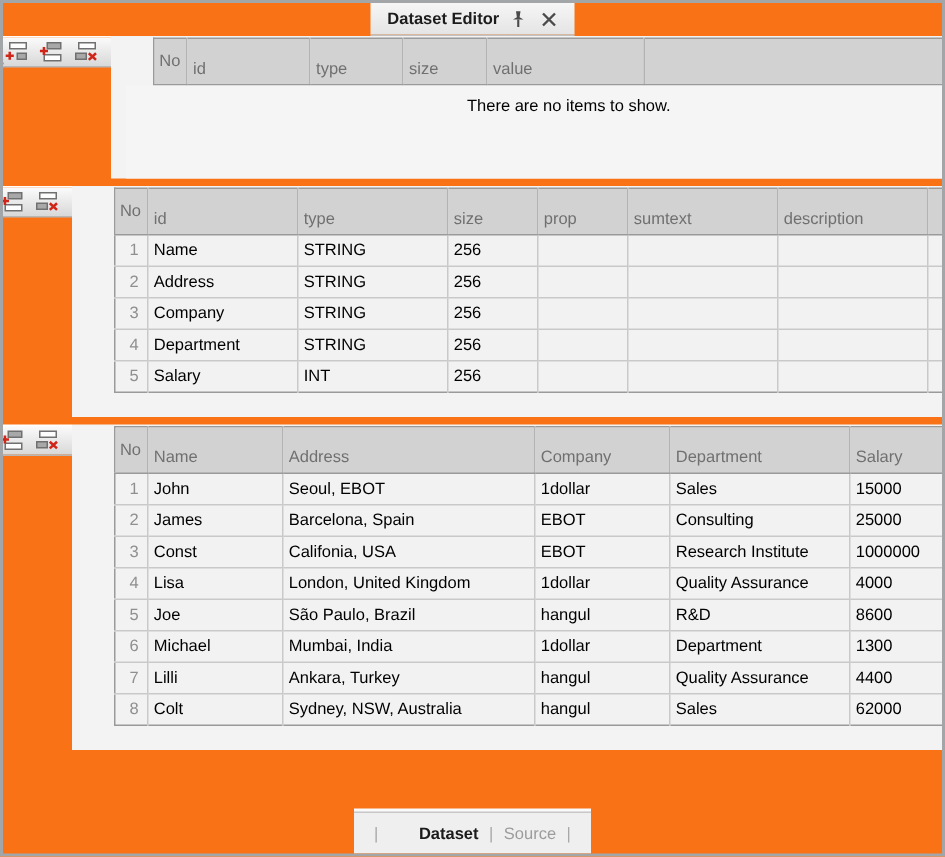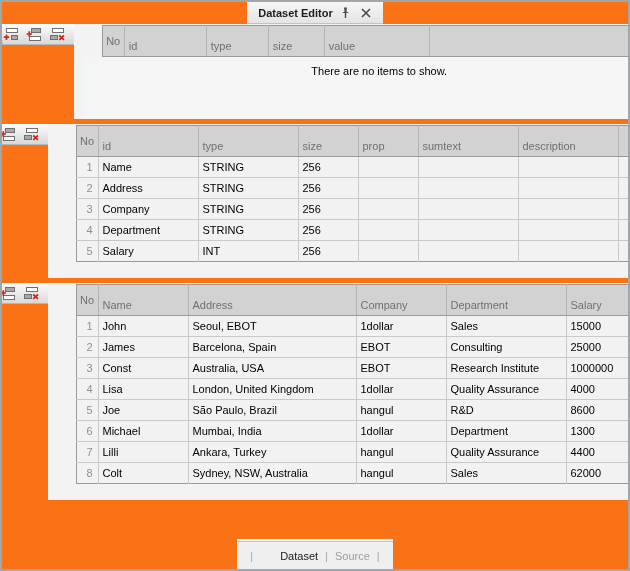--- a/index.html
+++ b/index.html
@@ -97,21 +97,21 @@
     margin-top:auto;
     flex:0 0 28px;
     border-top:1px solid #c8c8c8;
     box-shadow:0 -2px 0 #fafafa;
     background:#efefef;
     display:flex; align-items:center;
     padding:0 6px;
   }
   .tab-sep { color:#a8a8a8; margin:0 7px; }
   .tab { cursor:pointer; }
-  .tab.active { font-weight:normal; color:#1a1a1a;margin-left:20px; }
+  .tab.active { font-weight:bold; color:#1a1a1a;margin-left:20px; }
   .tab.inactive { color:#9c9c9c; }
 </style>
 </head>
 <body>
 
 <div class="panel">
 
   <div class="titlebar">
     <span class="title">Dataset Editor</span>
     <span class="tb-icon">
@@ -363,21 +363,21 @@
                 <td>James</td>
                 <td>Barcelona, Spain</td>
                 <td>EBOT</td>
                 <td>Consulting</td>
                 <td>25000</td>
                 <td></td>
               </tr>
               <tr>
                 <td class="rownum">3</td>
                 <td>Const</td>
-                <td>Australia, USA</td>
+                <td>Califonia, USA</td>
                 <td>EBOT</td>
                 <td>Research Institute</td>
                 <td>1000000</td>
                 <td></td>
               </tr>
               <tr>
                 <td class="rownum">4</td>
                 <td>Lisa</td>
                 <td>London, United Kingdom</td>
                 <td>1dollar</td>

